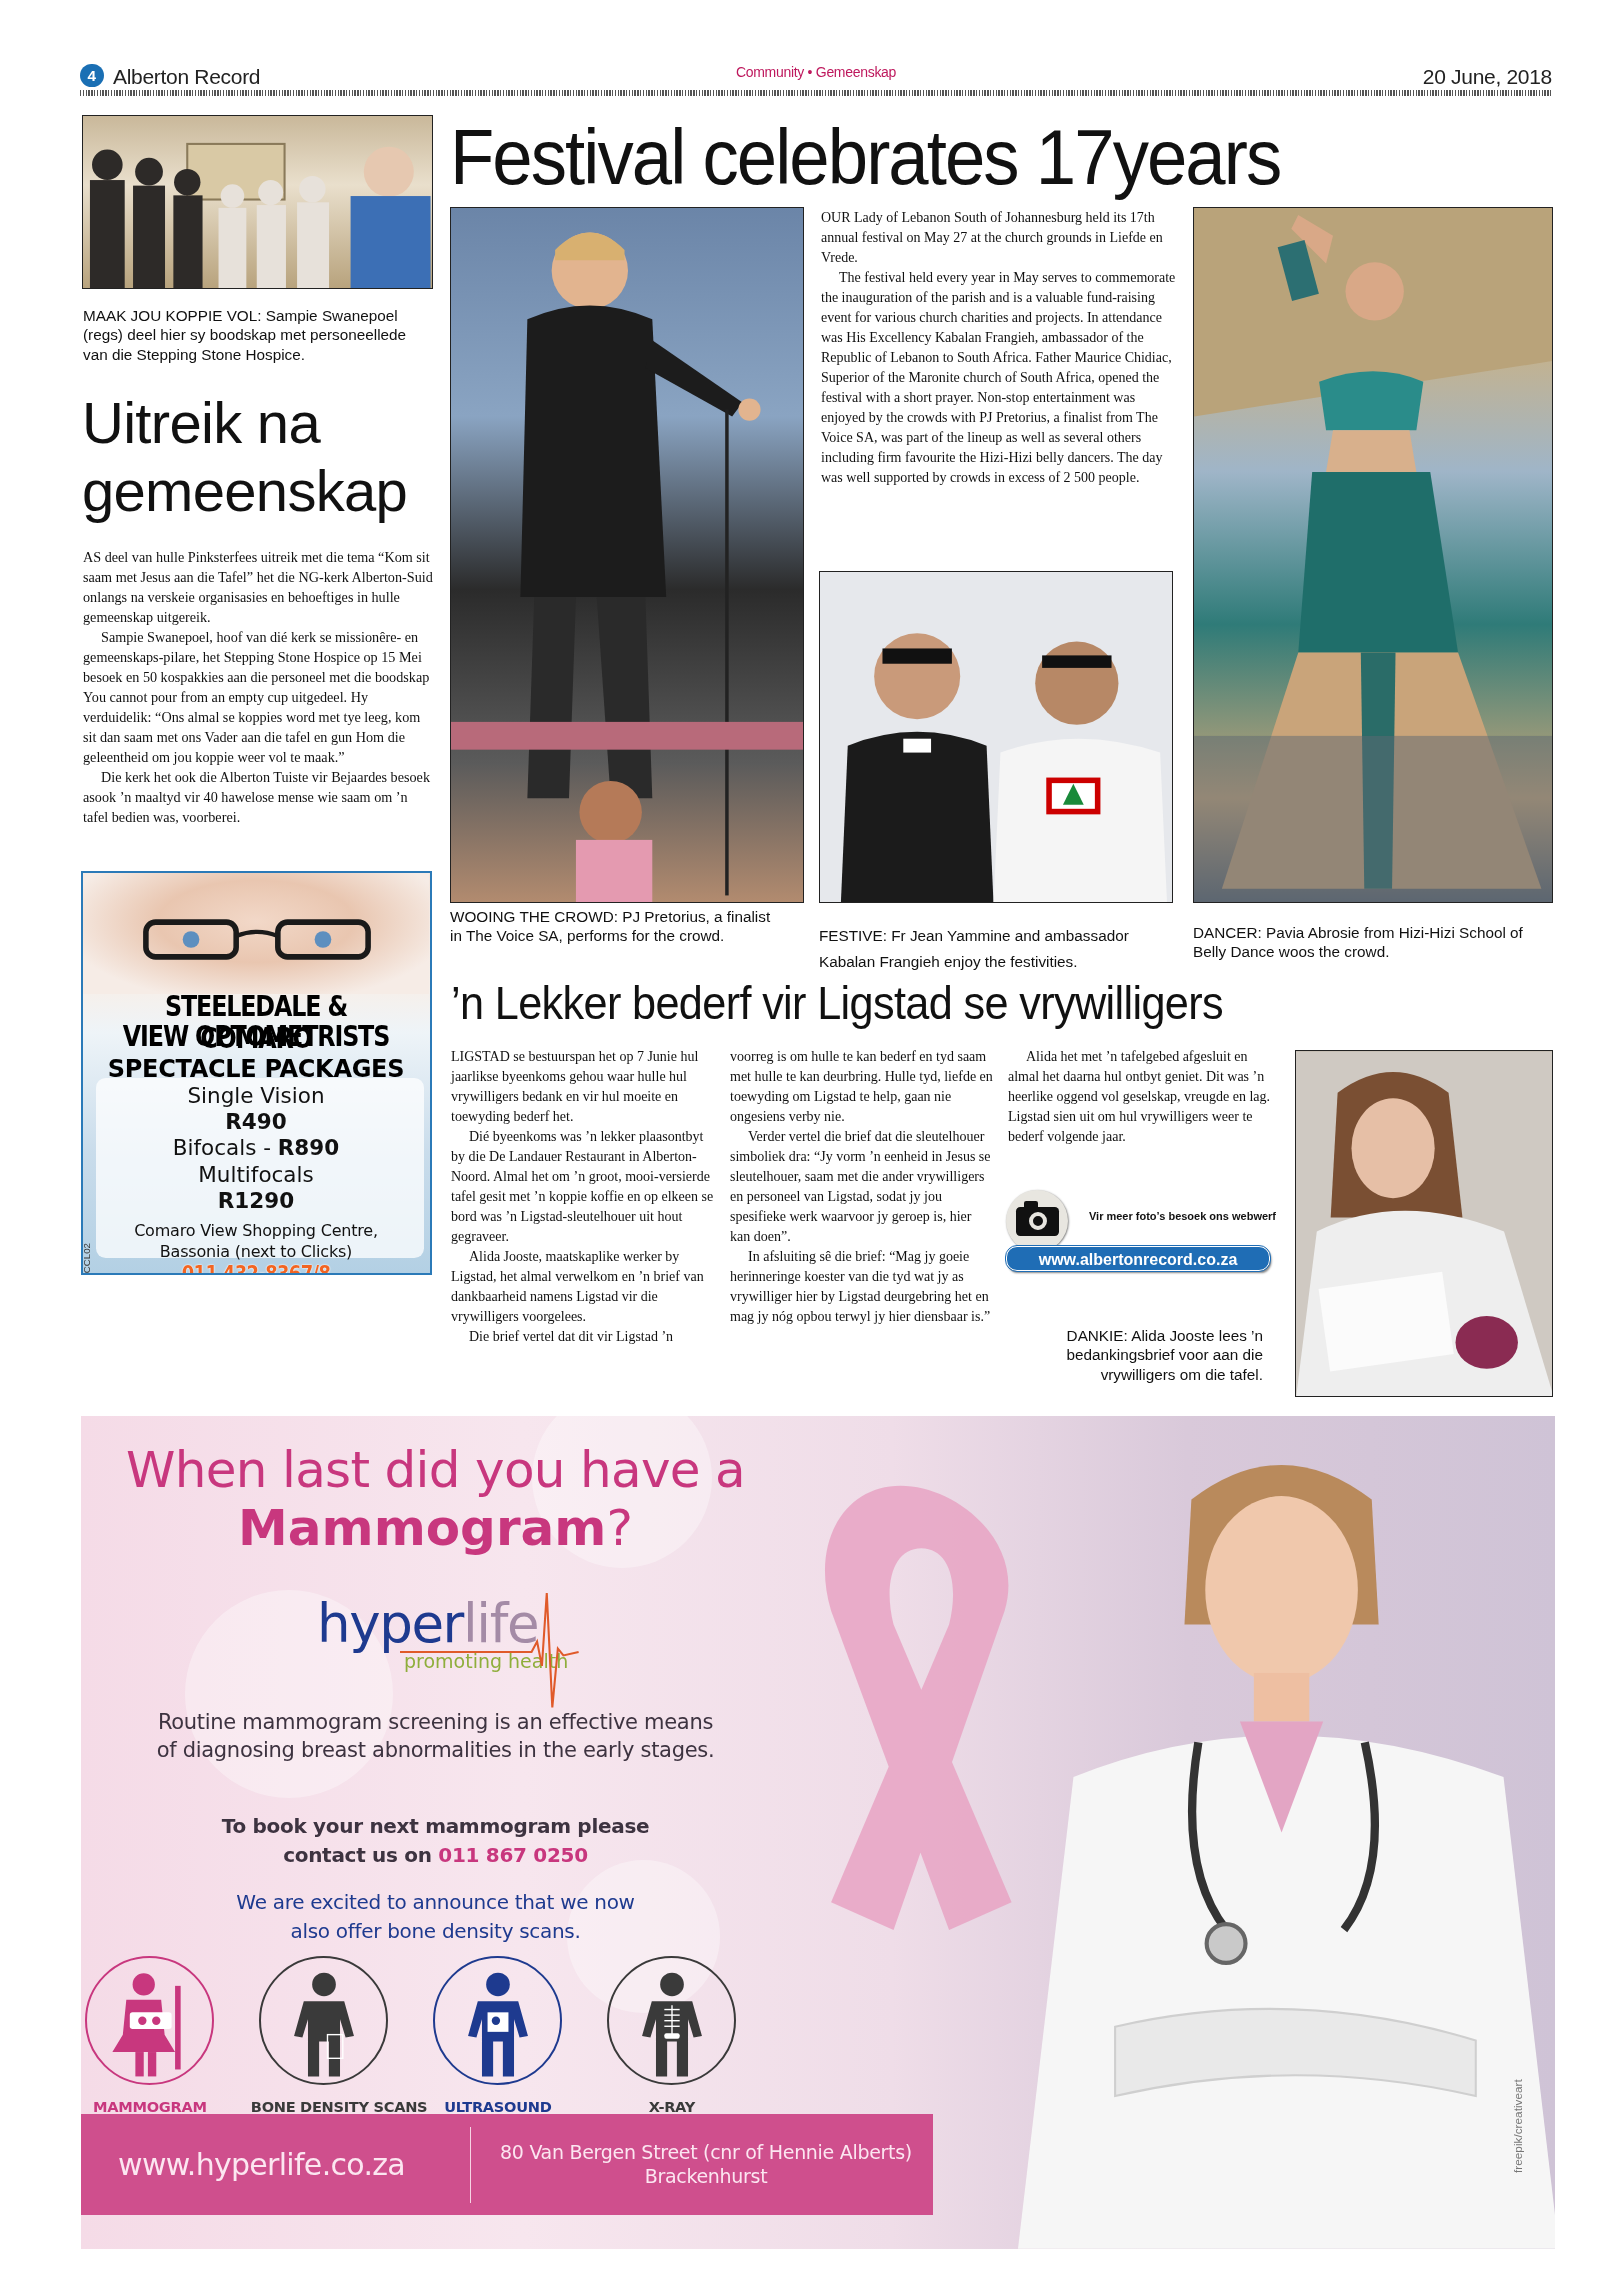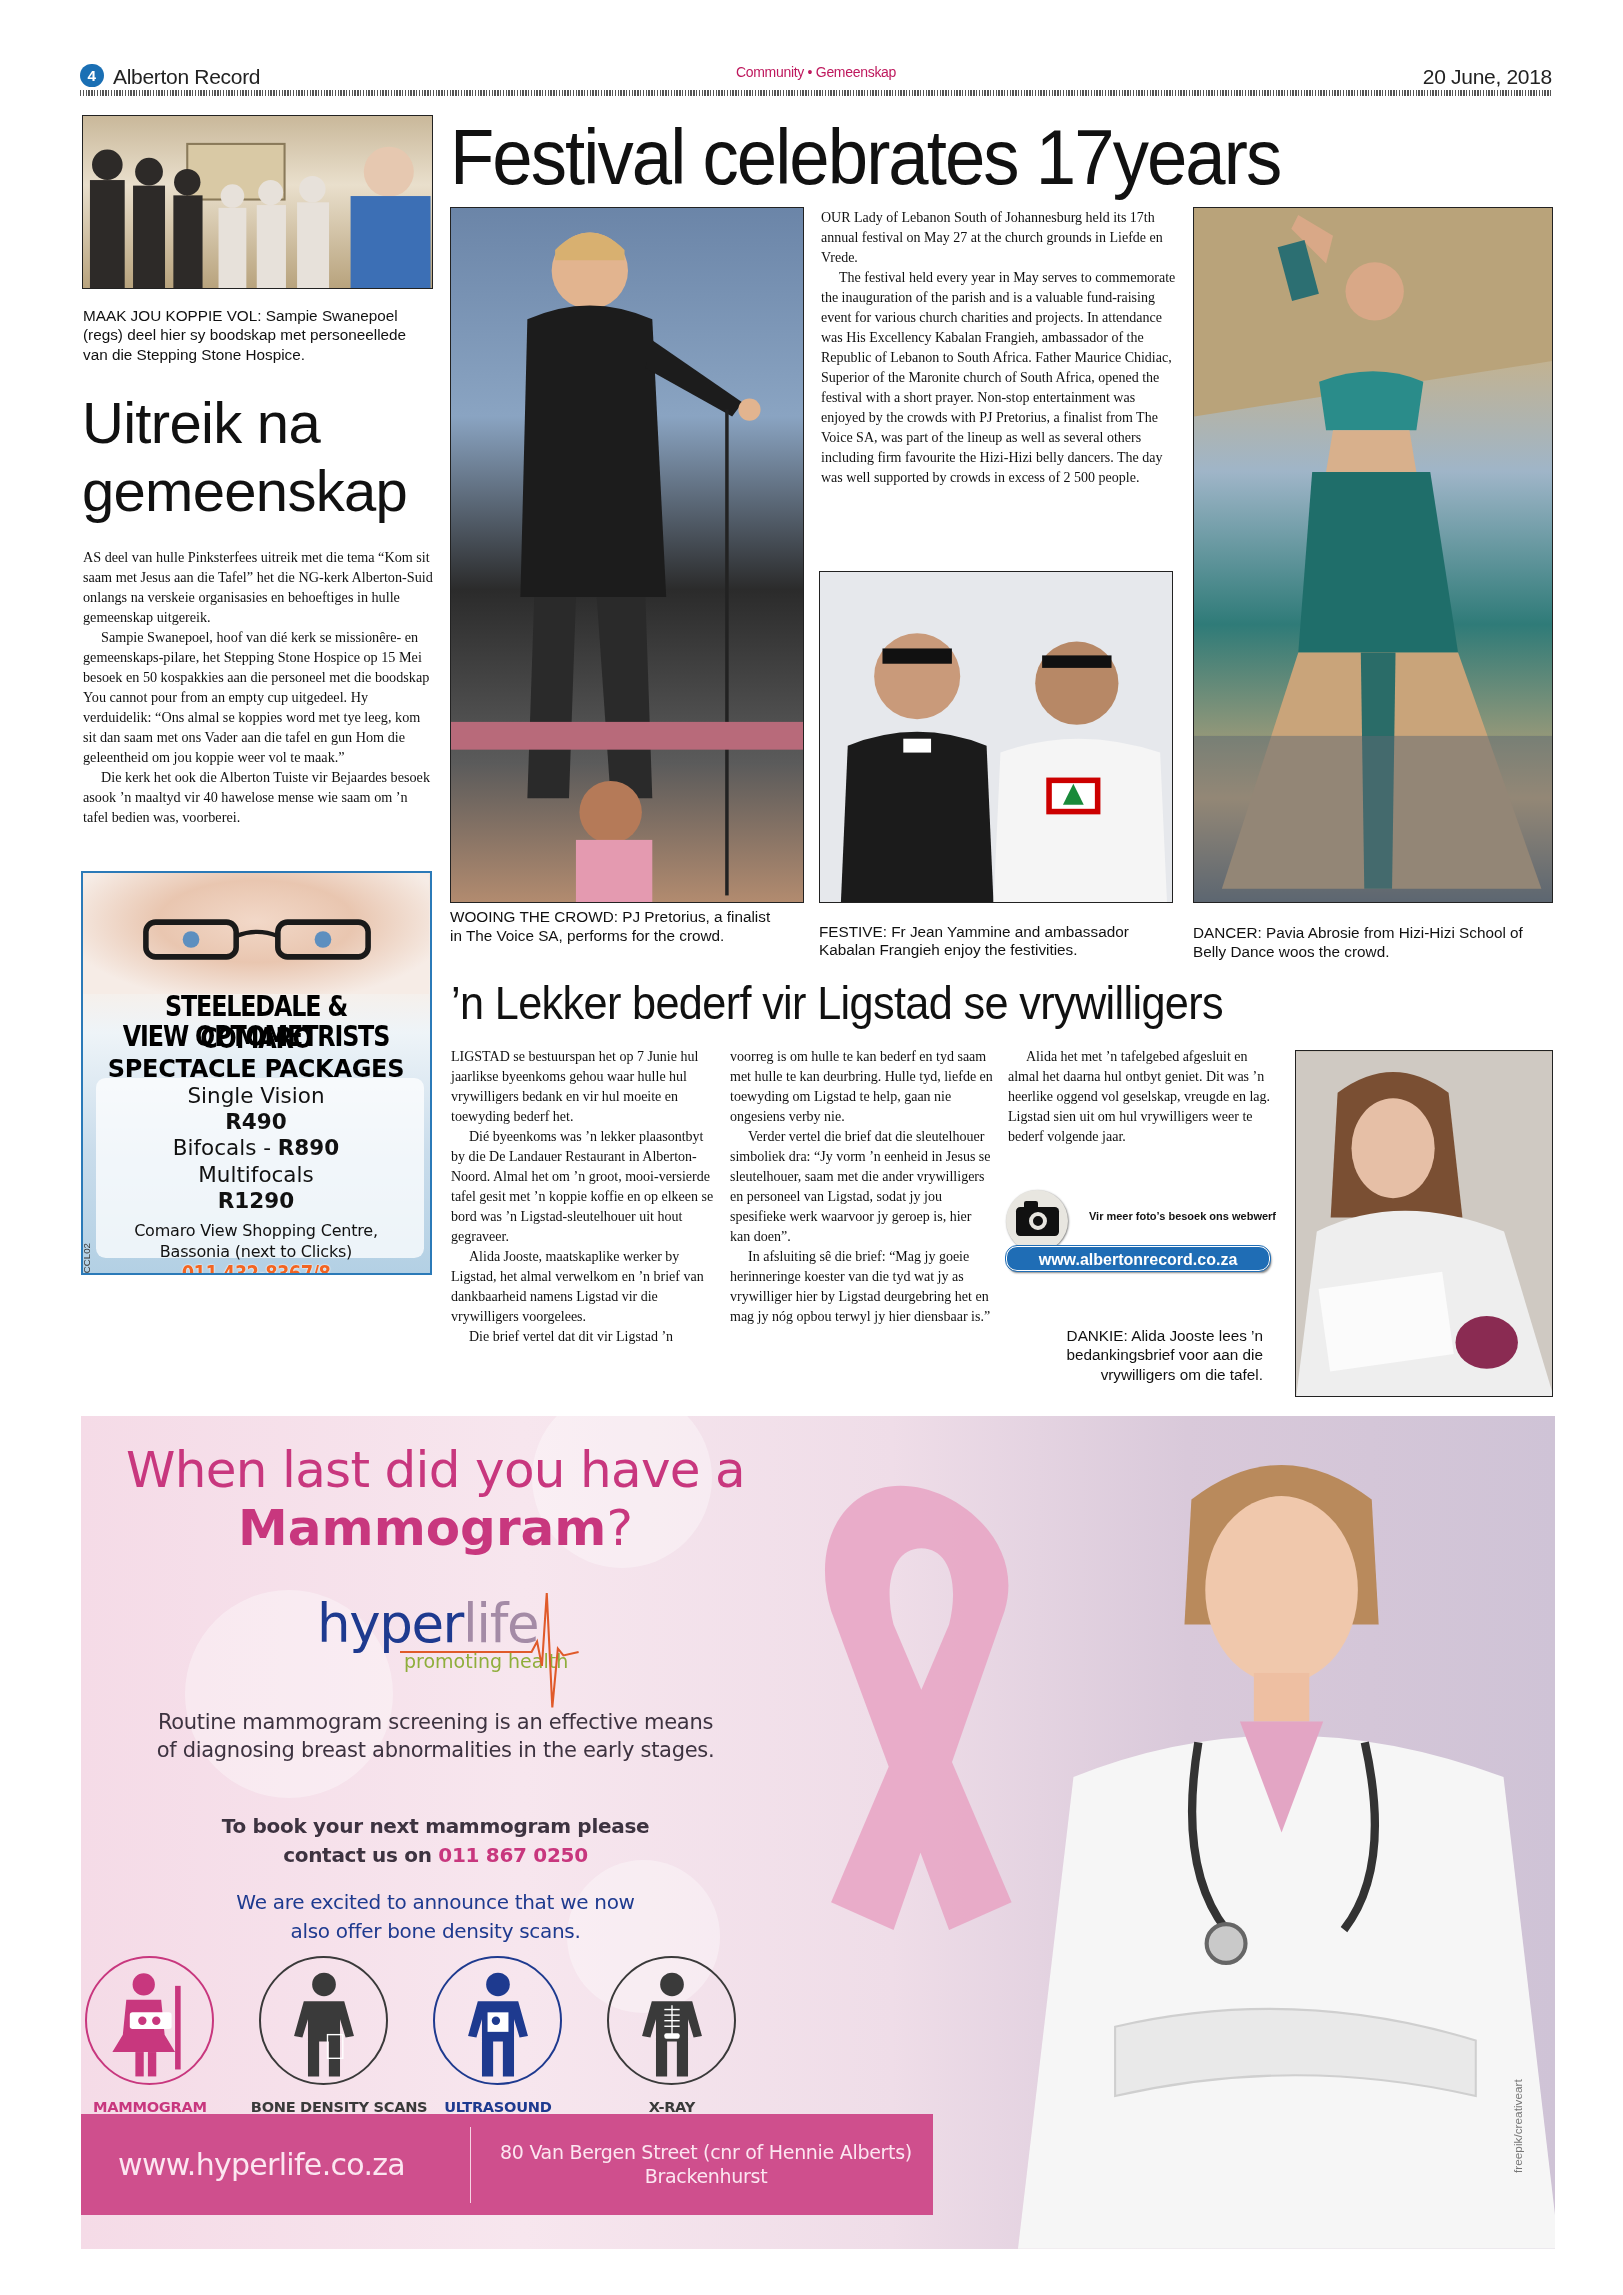--- a/index.html
+++ b/index.html
@@ -172,21 +172,21 @@
     <path d="M180 250 Q260 220 330 250 L320 320 L190 320Z" fill="#2a8c8a"></path>
     <path d="M200 320 L310 320 L320 380 L190 380Z" fill="#d8b08c"></path>
     <path d="M170 380 L340 380 L380 640 L150 640Z" fill="#1f6e6a"></path>
     <path d="M150 640 L380 640 L500 980 L40 980Z" fill="#c9a47a"></path>
     <path d="M240 640 L290 640 L285 980 L245 980Z" fill="#2a6c68"></path>
     <rect x="0" y="760" width="518" height="242" fill="#5e6872" opacity="0.5"></rect>
   </svg>
 </div>
 
 <div class="abs caption-sans" style="left:450px;top:907px;width:326px;font-size:15.3px;line-height:19.4px;">WOOING THE CROWD: PJ Pretorius, a finalist in The Voice SA, performs for the crowd.</div>
-<div class="abs caption-sans" style="left:819px;top:923px;width:357px;font-size:15.3px;line-height:18px;">FESTIVE: Fr Jean Yammine and ambassador Kabalan Frangieh enjoy the festivities.</div>
+<div class="abs caption-sans" style="left:819px;top:923px;width:357px;font-size:15.3px;line-height:26px;">FESTIVE: Fr Jean Yammine and ambassador Kabalan Frangieh enjoy the festivities.</div>
 <div class="abs caption-sans" style="left:1193px;top:923px;width:364px;font-size:15.3px;line-height:19.4px;">DANCER: Pavia Abrosie from Hizi-Hizi School of Belly Dance woos the crowd.</div>
 
 <div class="abs headline-m" style="left:451px;top:979px;">’n Lekker bederf vir Ligstad se vrywilligers</div>
 
 <div class="abs body-serif" style="left:451px;top:1047px;width:264px;font-size:14px;line-height:20px;">
   <p>LIGSTAD se bestuurspan het op 7 Junie hul jaarlikse byeenkoms gehou waar hulle hul vrywilligers bedank en vir hul moeite en toewyding bederf het.</p>
   <p class="ind">Dié byeenkoms was ’n lekker plaasontbyt by die De Landauer Restaurant in Alberton-Noord. Almal het om ’n groot, mooi-versierde tafel gesit met ’n koppie koffie en op elkeen se bord was ’n Ligstad-sleutelhouer uit hout gegraveer.</p>
   <p class="ind">Alida Jooste, maatskaplike werker by Ligstad, het almal verwelkom en ’n brief van dankbaarheid namens Ligstad vir die vrywilligers voorgelees.</p>
   <p class="ind">Die brief vertel dat dit vir Ligstad ’n</p>
 </div>

